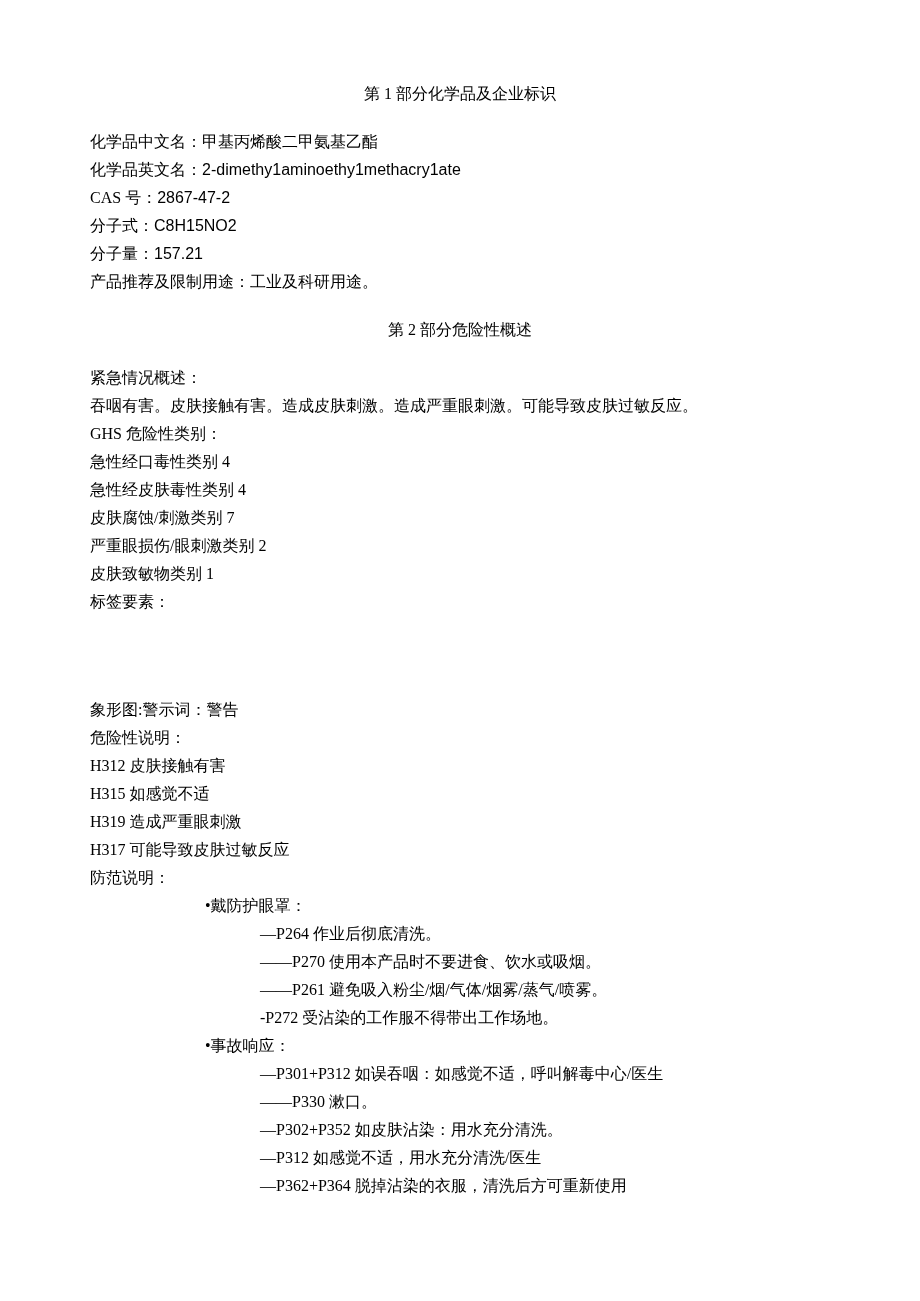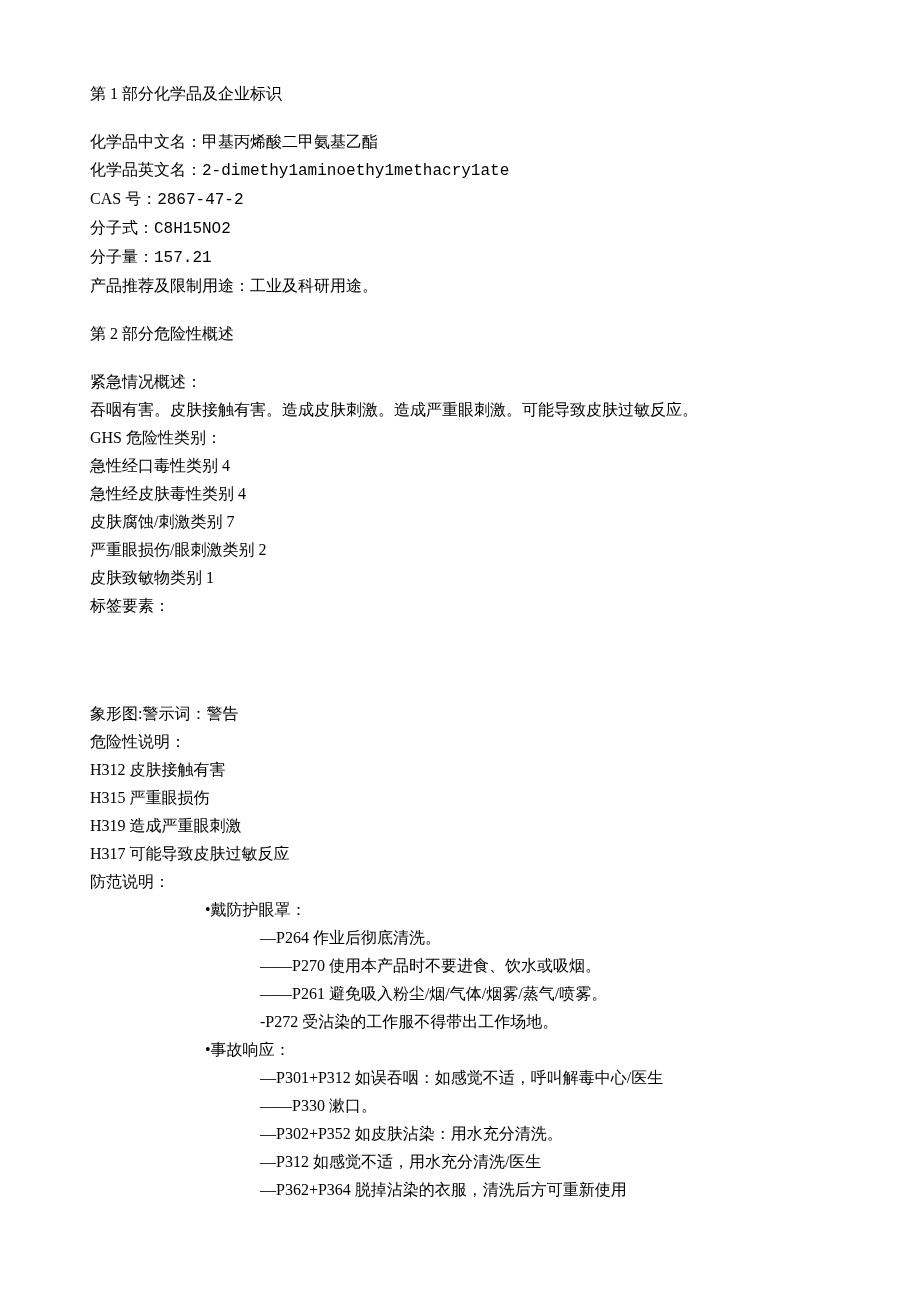--- a/index.html
+++ b/index.html
@@ -7,35 +7,36 @@
     font-size: 16px;
     line-height: 1.75;
     color: #000;
     background: #fff;
     width: 920px;
     margin: 0;
     padding: 70px 90px 40px 90px;
     box-sizing: border-box;
   }
   .section-title {
+    text-align: center;
     margin-bottom: 20px;
     margin-top: 10px;
   }
   .block {
     margin-bottom: 20px;
   }
   .line {
     display: block;
   }
   .bold {
     font-weight: normal;
     font-family: "Times New Roman", "SimSun", serif;
   }
   .roman {
-    font-family: Liberation Mono, monospace;
+    font-family: Liberation Sans, sans-serif;
   }
   .bullet-l1 {
     padding-left: 115px;
   }
   .bullet-l2 {
     padding-left: 170px;
   }
   .spacer {
     height: 80px;
   }
@@ -77,21 +78,21 @@
   <span class="line">皮肤腐蚀/刺激类别 7</span>
   <span class="line">严重眼损伤/眼刺激类别 2</span>
   <span class="line">皮肤致敏物类别 1</span>
   <span class="line">标签要素：</span>
 
   <div class="spacer"></div>
 
   <span class="line">象形图:警示词：警告</span>
   <span class="line">危险性说明：</span>
   <span class="line">H312 皮肤接触有害</span>
-  <span class="line">H315 严重眼损伤</span>
+  <span class="line">H315 如感觉不适</span>
   <span class="line">H319 造成严重眼刺激</span>
   <span class="line">H317 可能导致皮肤过敏反应</span>
   <span class="line">防范说明：</span>
 
   <span class="line bullet-l1">•戴防护眼罩：</span>
   <span class="line bullet-l2">—P264 作业后彻底清洗。</span>
   <span class="line bullet-l2">——P270 使用本产品时不要进食、饮水或吸烟。</span>
   <span class="line bullet-l2">——P261 避免吸入粉尘/烟/气体/烟雾/蒸气/喷雾。</span>
   <span class="line bullet-l2">-P272 受沾染的工作服不得带出工作场地。</span>
 

